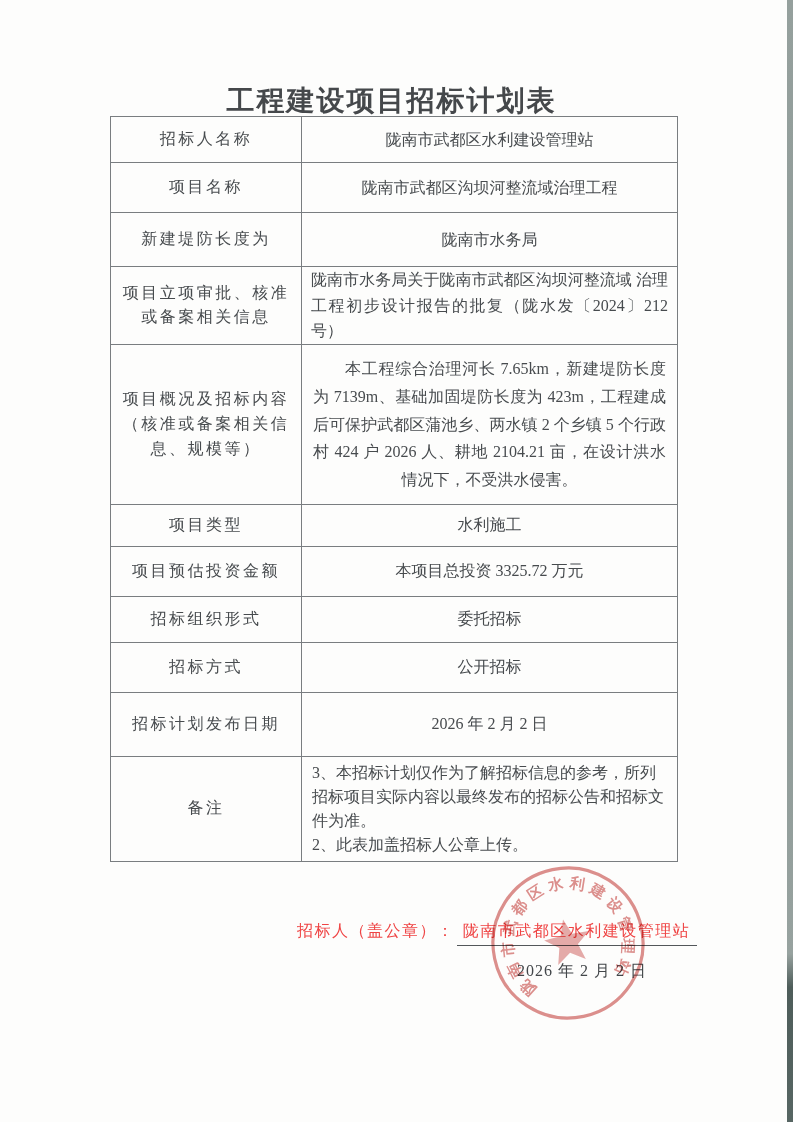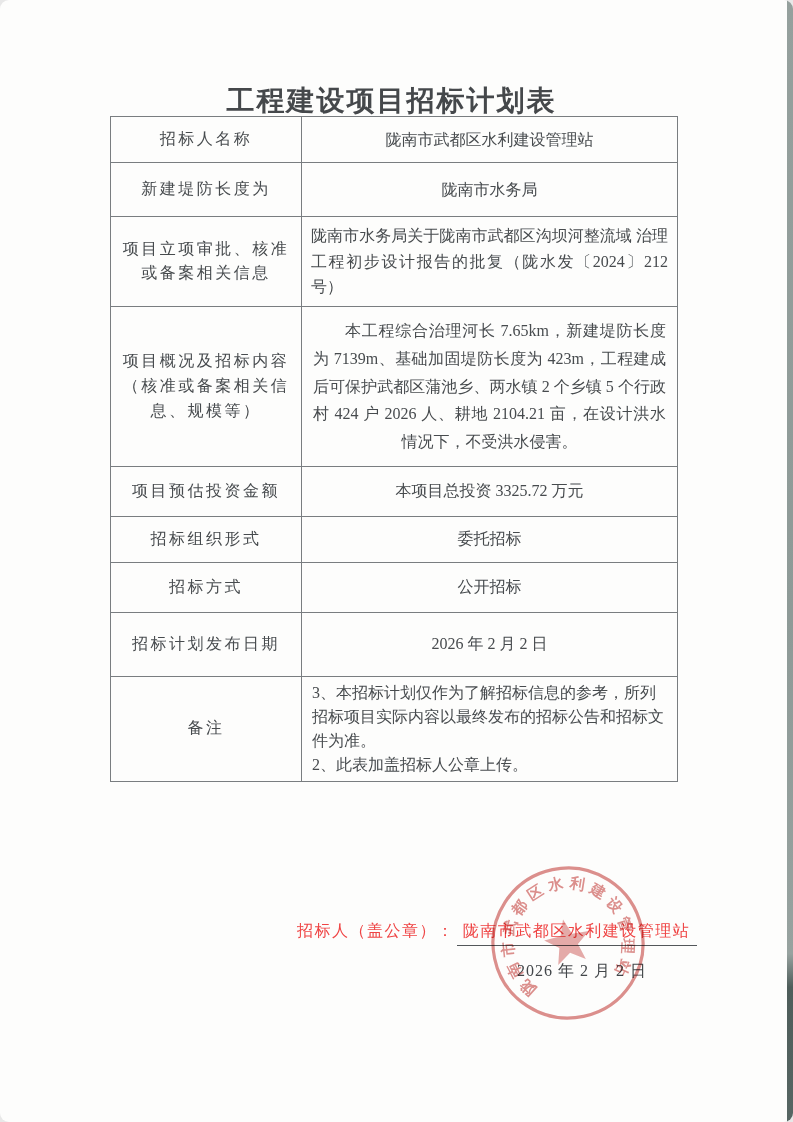--- a/index.html
+++ b/index.html
@@ -4,21 +4,20 @@
 <style>
   html,body { margin:0; padding:0; background:#e8e8e8; }
   .page {
     position:relative;
     width:793px; height:1122px;
     margin:0 auto;
     background:#fdfdfc;
     overflow:hidden;
     font-family:"Liberation Serif","DejaVu Serif",serif;
     color:#474b4e;
-    border-radius:9px;
   }
   .title {
     position:absolute; top:82px; left:0; right:10px;
     margin:0; text-align:center;
     font-family:"Liberation Sans","DejaVu Sans",sans-serif;
     font-size:28px; font-weight:700; letter-spacing:2px;
     color:#45484b;
   }
   table.doc-table {
     position:absolute; left:110px; top:116px;
@@ -33,21 +32,21 @@
     font-size:16px; letter-spacing:2.5px; line-height:1.55;
     padding:2px 8px;
   }
   td.val {
     text-align:center; vertical-align:middle;
     font-size:16px; line-height:1.6;
     padding:2px 12px;
   }
   td.v-approve {
     text-align:justify; text-align-last:left;
-    line-height:1.6; padding:6px 9px;
+    line-height:1.6; padding:0 9px;
   }
   td.v-overview {
     text-align:justify; text-align-last:center;
     text-indent:2em; line-height:1.72; padding:2px 11px;
   }
   td.v-notes { vertical-align:middle; padding:4px 10px; }
   td.v-notes p {
     margin:0; text-align:left; text-indent:0;
     font-size:16px; line-height:1.5;
   }
@@ -94,31 +93,39 @@
   <table class="doc-table">
     <colgroup>
         <col style="width:191px">
         <col style="width:376px">
       </colgroup>
     <tbody>
       <tr style="height:46px">
         <td class="lbl">招标人名称</td>
         <td class="val">陇南市武都区水利建设管理站</td>
       </tr>
+      <tr style="height:50px">
+        <td class="lbl">项目名称</td>
+        <td class="val">陇南市武都区沟坝河整流域治理工程</td>
+      </tr>
       <tr style="height:54px">
         <td class="lbl">新建堤防长度为</td>
         <td class="val">陇南市水务局</td>
       </tr>
       <tr style="height:55px">
         <td class="lbl">项目立项审批、核准或备案相关信息</td>
         <td class="val v-approve">陇南市水务局关于陇南市武都区沟坝河整流域 治理工程初步设计报告的批复（陇水发〔2024〕212 号）</td>
       </tr>
       <tr style="height:160px">
         <td class="lbl">项目概况及招标内容（核准或备案相关信息、规模等）</td>
         <td class="val v-overview">本工程综合治理河长 7.65km，新建堤防长度为 7139m、基础加固堤防长度为 423m，工程建成后可保护武都区蒲池乡、两水镇 2 个乡镇 5 个行政村 424 户 2026 人、耕地 2104.21 亩，在设计洪水情况下，不受洪水侵害。</td>
+      </tr>
+      <tr style="height:42px">
+        <td class="lbl">项目类型</td>
+        <td class="val">水利施工</td>
       </tr>
       <tr style="height:50px">
         <td class="lbl">项目预估投资金额</td>
         <td class="val">本项目总投资 3325.72 万元</td>
       </tr>
       <tr style="height:46px">
         <td class="lbl">招标组织形式</td>
         <td class="val">委托招标</td>
       </tr>
       <tr style="height:50px">

